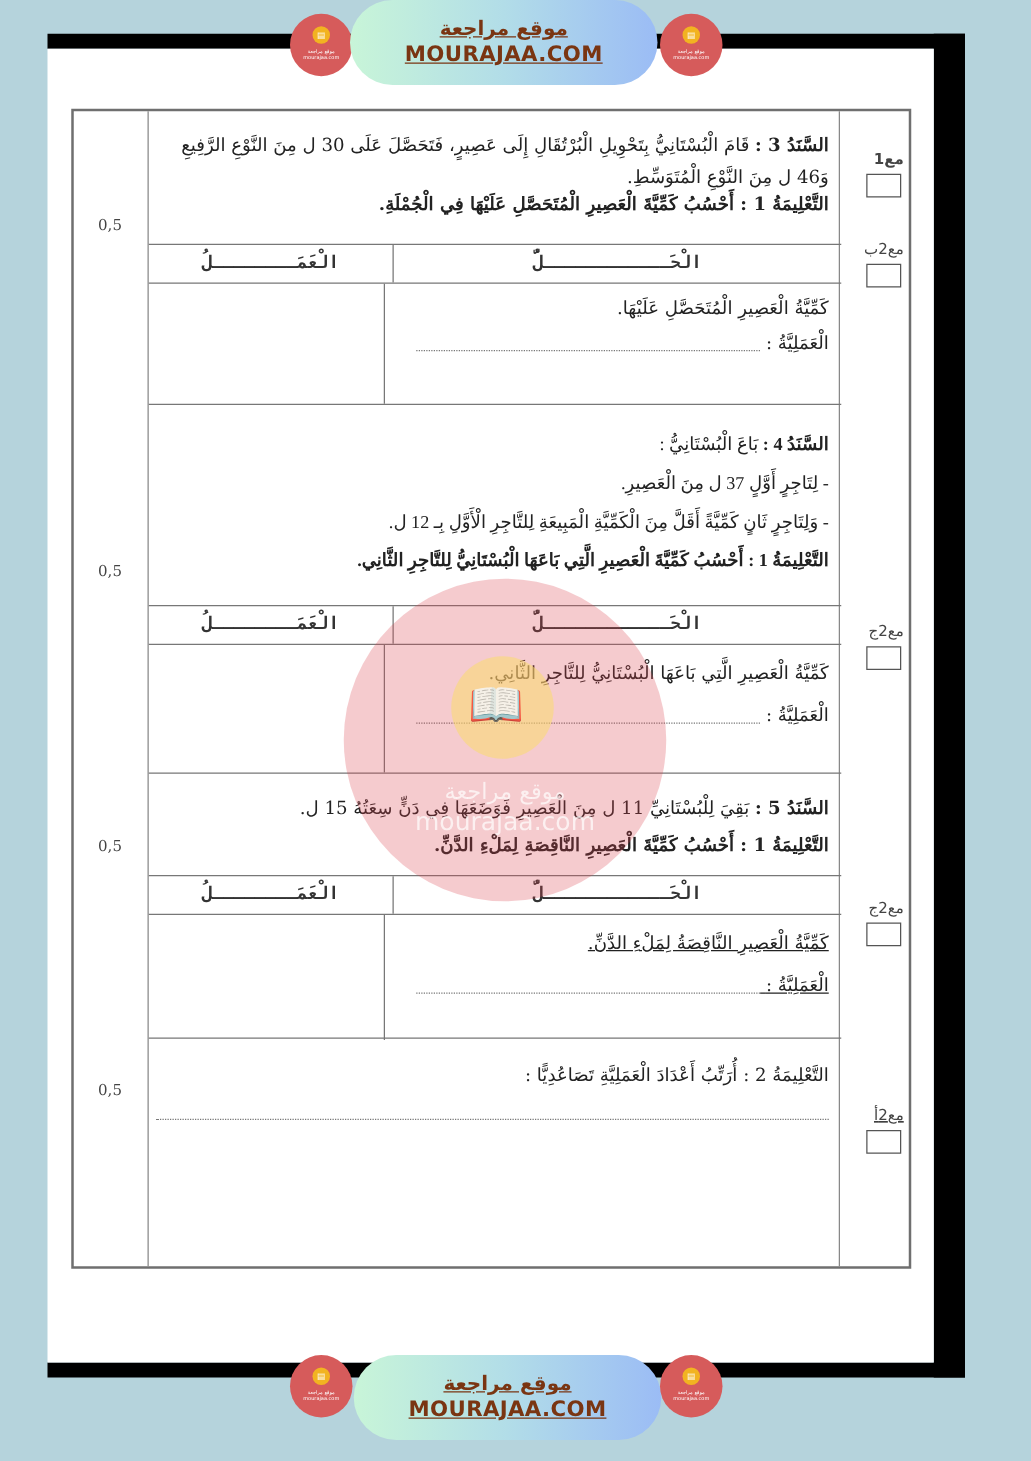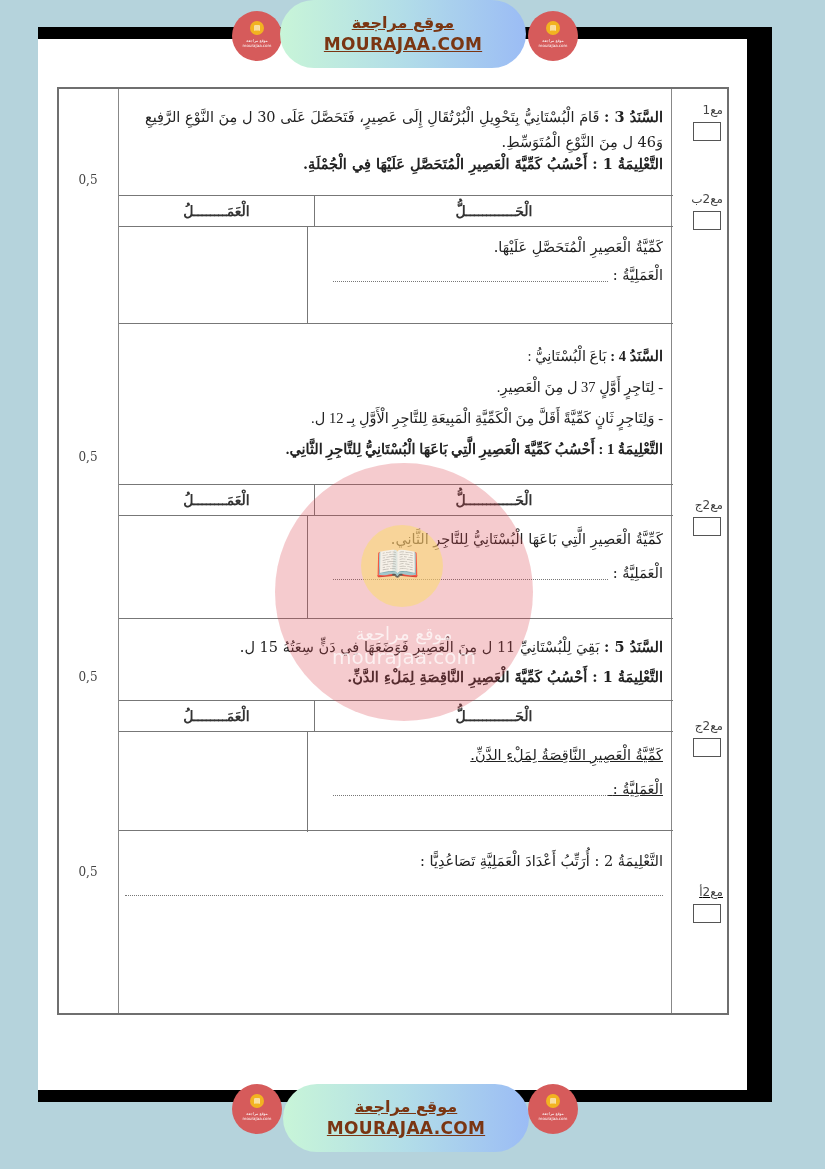--- a/index.html
+++ b/index.html
@@ -38,21 +38,21 @@
   .mark { position:absolute; right:0; width:56px; }
   .mark .lbl { text-align:right; padding-right:4px; font-size:12px; color:#444; font-family:"DejaVu Sans", sans-serif; direction:rtl; }
   .mark .box { width:26px; height:17px; border:1px solid #555; margin:5px 0 0 22px; }
 
   .content { position:absolute; left:60px; top:0; width:554px; height:100%; }
   .rtl { direction:rtl; text-align:right; padding:0 10px; font-size:14.5px; color:#222; line-height:28px; font-family:"DejaVu Serif", serif; }
   .rtl b { font-weight:bold; }
   .rtl .inst { font-weight:bold; }
   .tbl { position:absolute; left:0; width:554px; }
   .thead { display:flex; height:32px; border-bottom:1.5px solid #777; border-top:1.5px solid #777; box-sizing:border-box; }
-  .thead div { font-size:14px; font-weight:bold; color:#333; line-height:30px; text-align:center; direction:rtl; }
+  .thead div { font-size:14px; font-weight:bold; color:#333; line-height:30px; text-align:center; direction:rtl;font-family:Liberation Mono, monospace; }
   .th-work { width:196px; border-right:1.5px solid #777; box-sizing:border-box; }
   .th-sol { width:358px; }
   .tbody { display:flex; box-sizing:border-box; }
   .td-work { width:196px; border-right:1.5px solid #777; box-sizing:border-box; }
   .td-sol { width:358px; padding-top:6px; }
   .dots { display:inline-block; border-bottom:1px dotted #777; width:275px; height:10px; vertical-align:middle; }
   .longdots { position:absolute; left:6px; right:10px; border-bottom:1px dotted #777; }
 
   .wm { position:absolute; left:275px; top:463px; width:258px; height:258px; border-radius:50%;
     background:rgba(220,70,80,0.28); pointer-events:none; }
@@ -84,21 +84,21 @@
 
 <div class="sheet">
   <div class="col-score"></div>
   <div class="col-mark"></div>
 
   <div class="score" style="top:84px;">0,5</div>
   <div class="score" style="top:361px;">0,5</div>
   <div class="score" style="top:581px;">0,5</div>
   <div class="score" style="top:776px;">0,5</div>
 
-  <div class="mark" style="top:14px;">
+  <div class="mark" style="top:31px;font-weight:bold;">
     <div class="lbl">مع1</div>
     <div class="box"></div>
   </div>
   <div class="mark" style="top:103px;">
     <div class="lbl">مع2ب</div>
     <div class="box"></div>
   </div>
   <div class="mark" style="top:409px;">
     <div class="lbl">مع2ج</div>
     <div class="box"></div>

